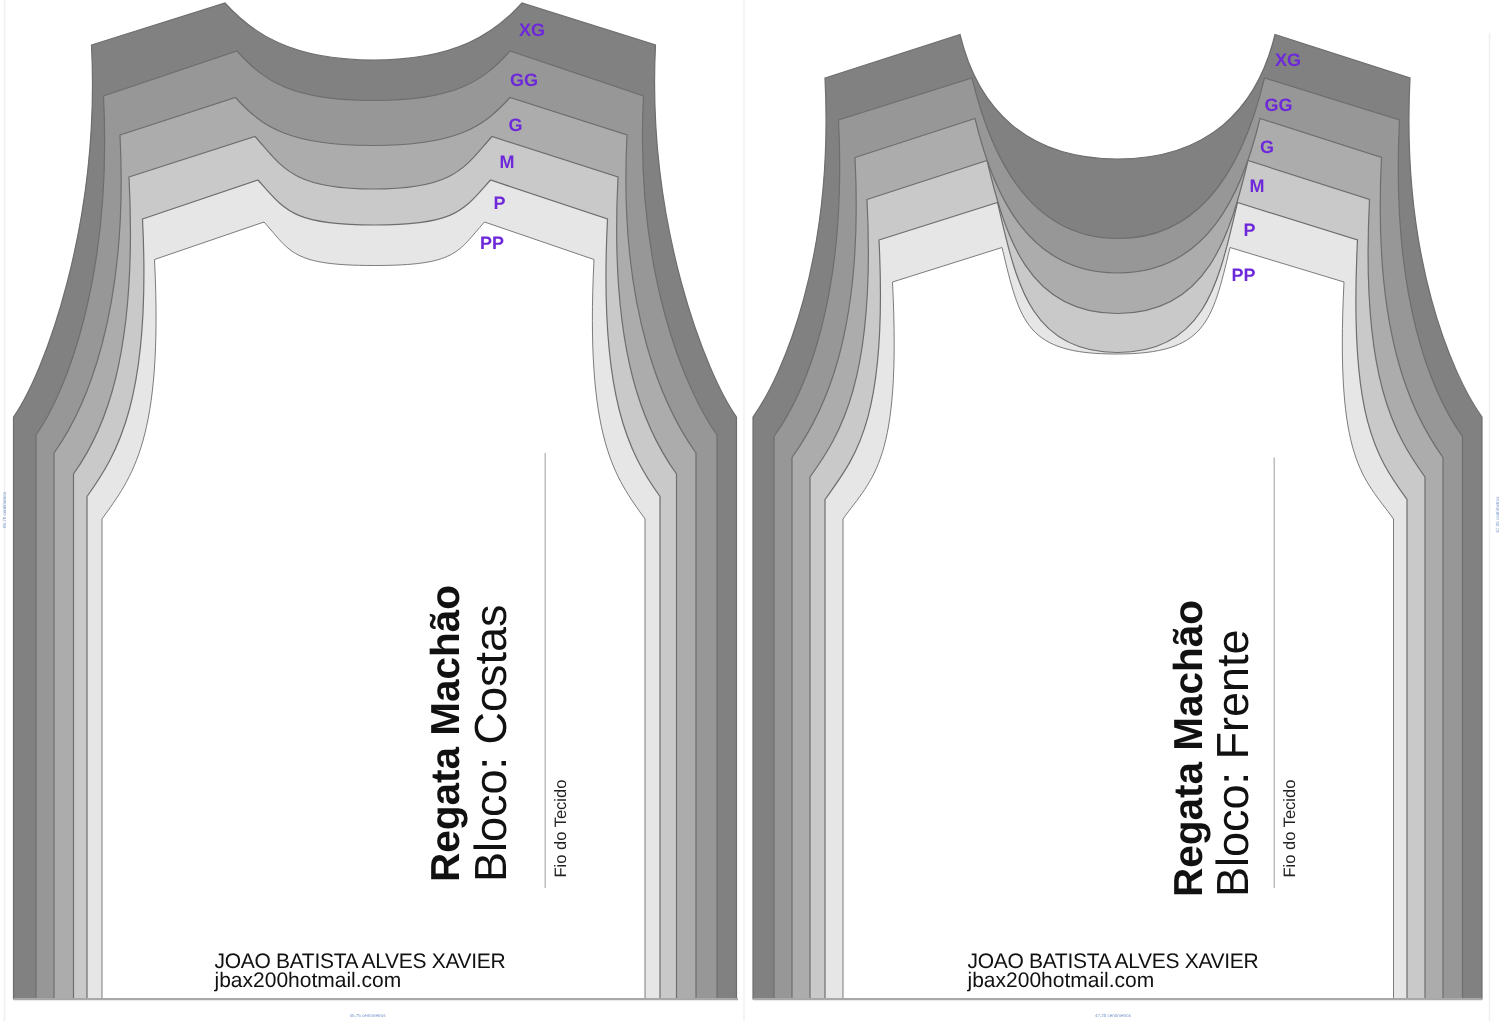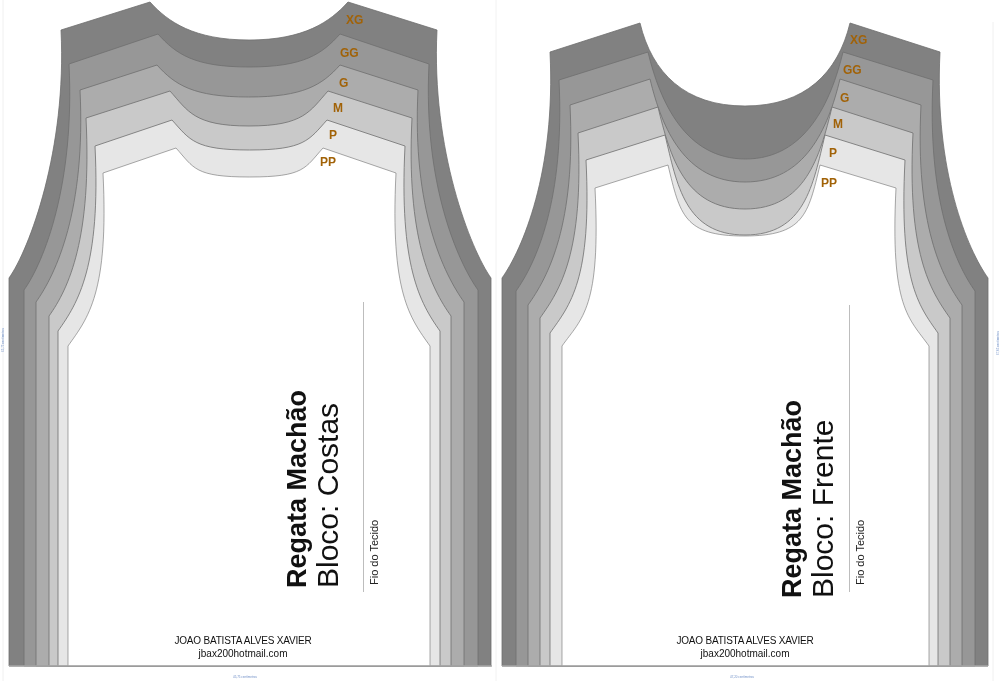--- a/index.html
+++ b/index.html
@@ -4,23 +4,23 @@
 <style>
   html, body { margin: 0; padding: 0; background: #ffffff; }
   body { width: 1000px; height: 681px; position: relative; overflow: hidden;
          font-family: "Liberation Sans", sans-serif; }
   #canvas { position: absolute; left: 0; top: 0; }
   .title-block { position: absolute; transform-origin: 0 0; transform: rotate(-90deg); white-space: nowrap; }
   .title-bold { font-weight: bold; font-size: 27px; color: #111; line-height: 30px; display: block; }
   .title-light { font-size: 30px; color: #111; line-height: 32px; display: block; }
   .grain { position: absolute; transform-origin: 0 0; transform: rotate(-90deg); font-size: 11px; color: #222; white-space: nowrap; }
   .grain-line { position: absolute; width: 1px; background: #bdbdbd; }
-  .author { position: absolute; text-align: center; width: 200px; font-size: 10px; color: #111; line-height: 13px; }
+  .author { position: absolute; text-align: left; width: 200px; font-size: 14px; color: #111; line-height: 13px; }
   .author .name { letter-spacing: -0.2px; }
-  .size-label { position: absolute; font-weight: bold; font-size: 12px; color: #a16207; }
+  .size-label { position: absolute; font-weight: bold; font-size: 12px; color: #6d28d9; }
   .measure { position: absolute; font-size: 3px; color: #6f8fc7; white-space: nowrap; }
   .measure.v { transform-origin: 0 0; transform: rotate(-90deg); }
 </style>
 </head>
 <body>
 
 <svg id="canvas" width="1000" height="681" viewBox="0 0 1000 681">
   <g id="back-piece">
       <path d="M 61 30 L 150 2 C 168 22, 194 40, 249 40 C 304 40, 330 22, 348 2 L 437 30 C 431 150, 471 250, 491 278 L 491 290 L 491 666 L 9 666 L 9 290 L 9 278 C 29 250, 67 150, 61 30 Z" fill="#818181" stroke="#6e6e6e" stroke-width="0.8"></path>
       <path d="M 69 64 L 158 34 C 176 54, 194 67, 249 67 C 304 67, 322 54, 340 34 L 429 64 C 423 184, 458 262, 478 290 L 478 302 L 478 666 L 24 666 L 24 302 L 24 290 C 44 262, 75 184, 69 64 Z" fill="#979797" stroke="#6e6e6e" stroke-width="0.8"></path>

